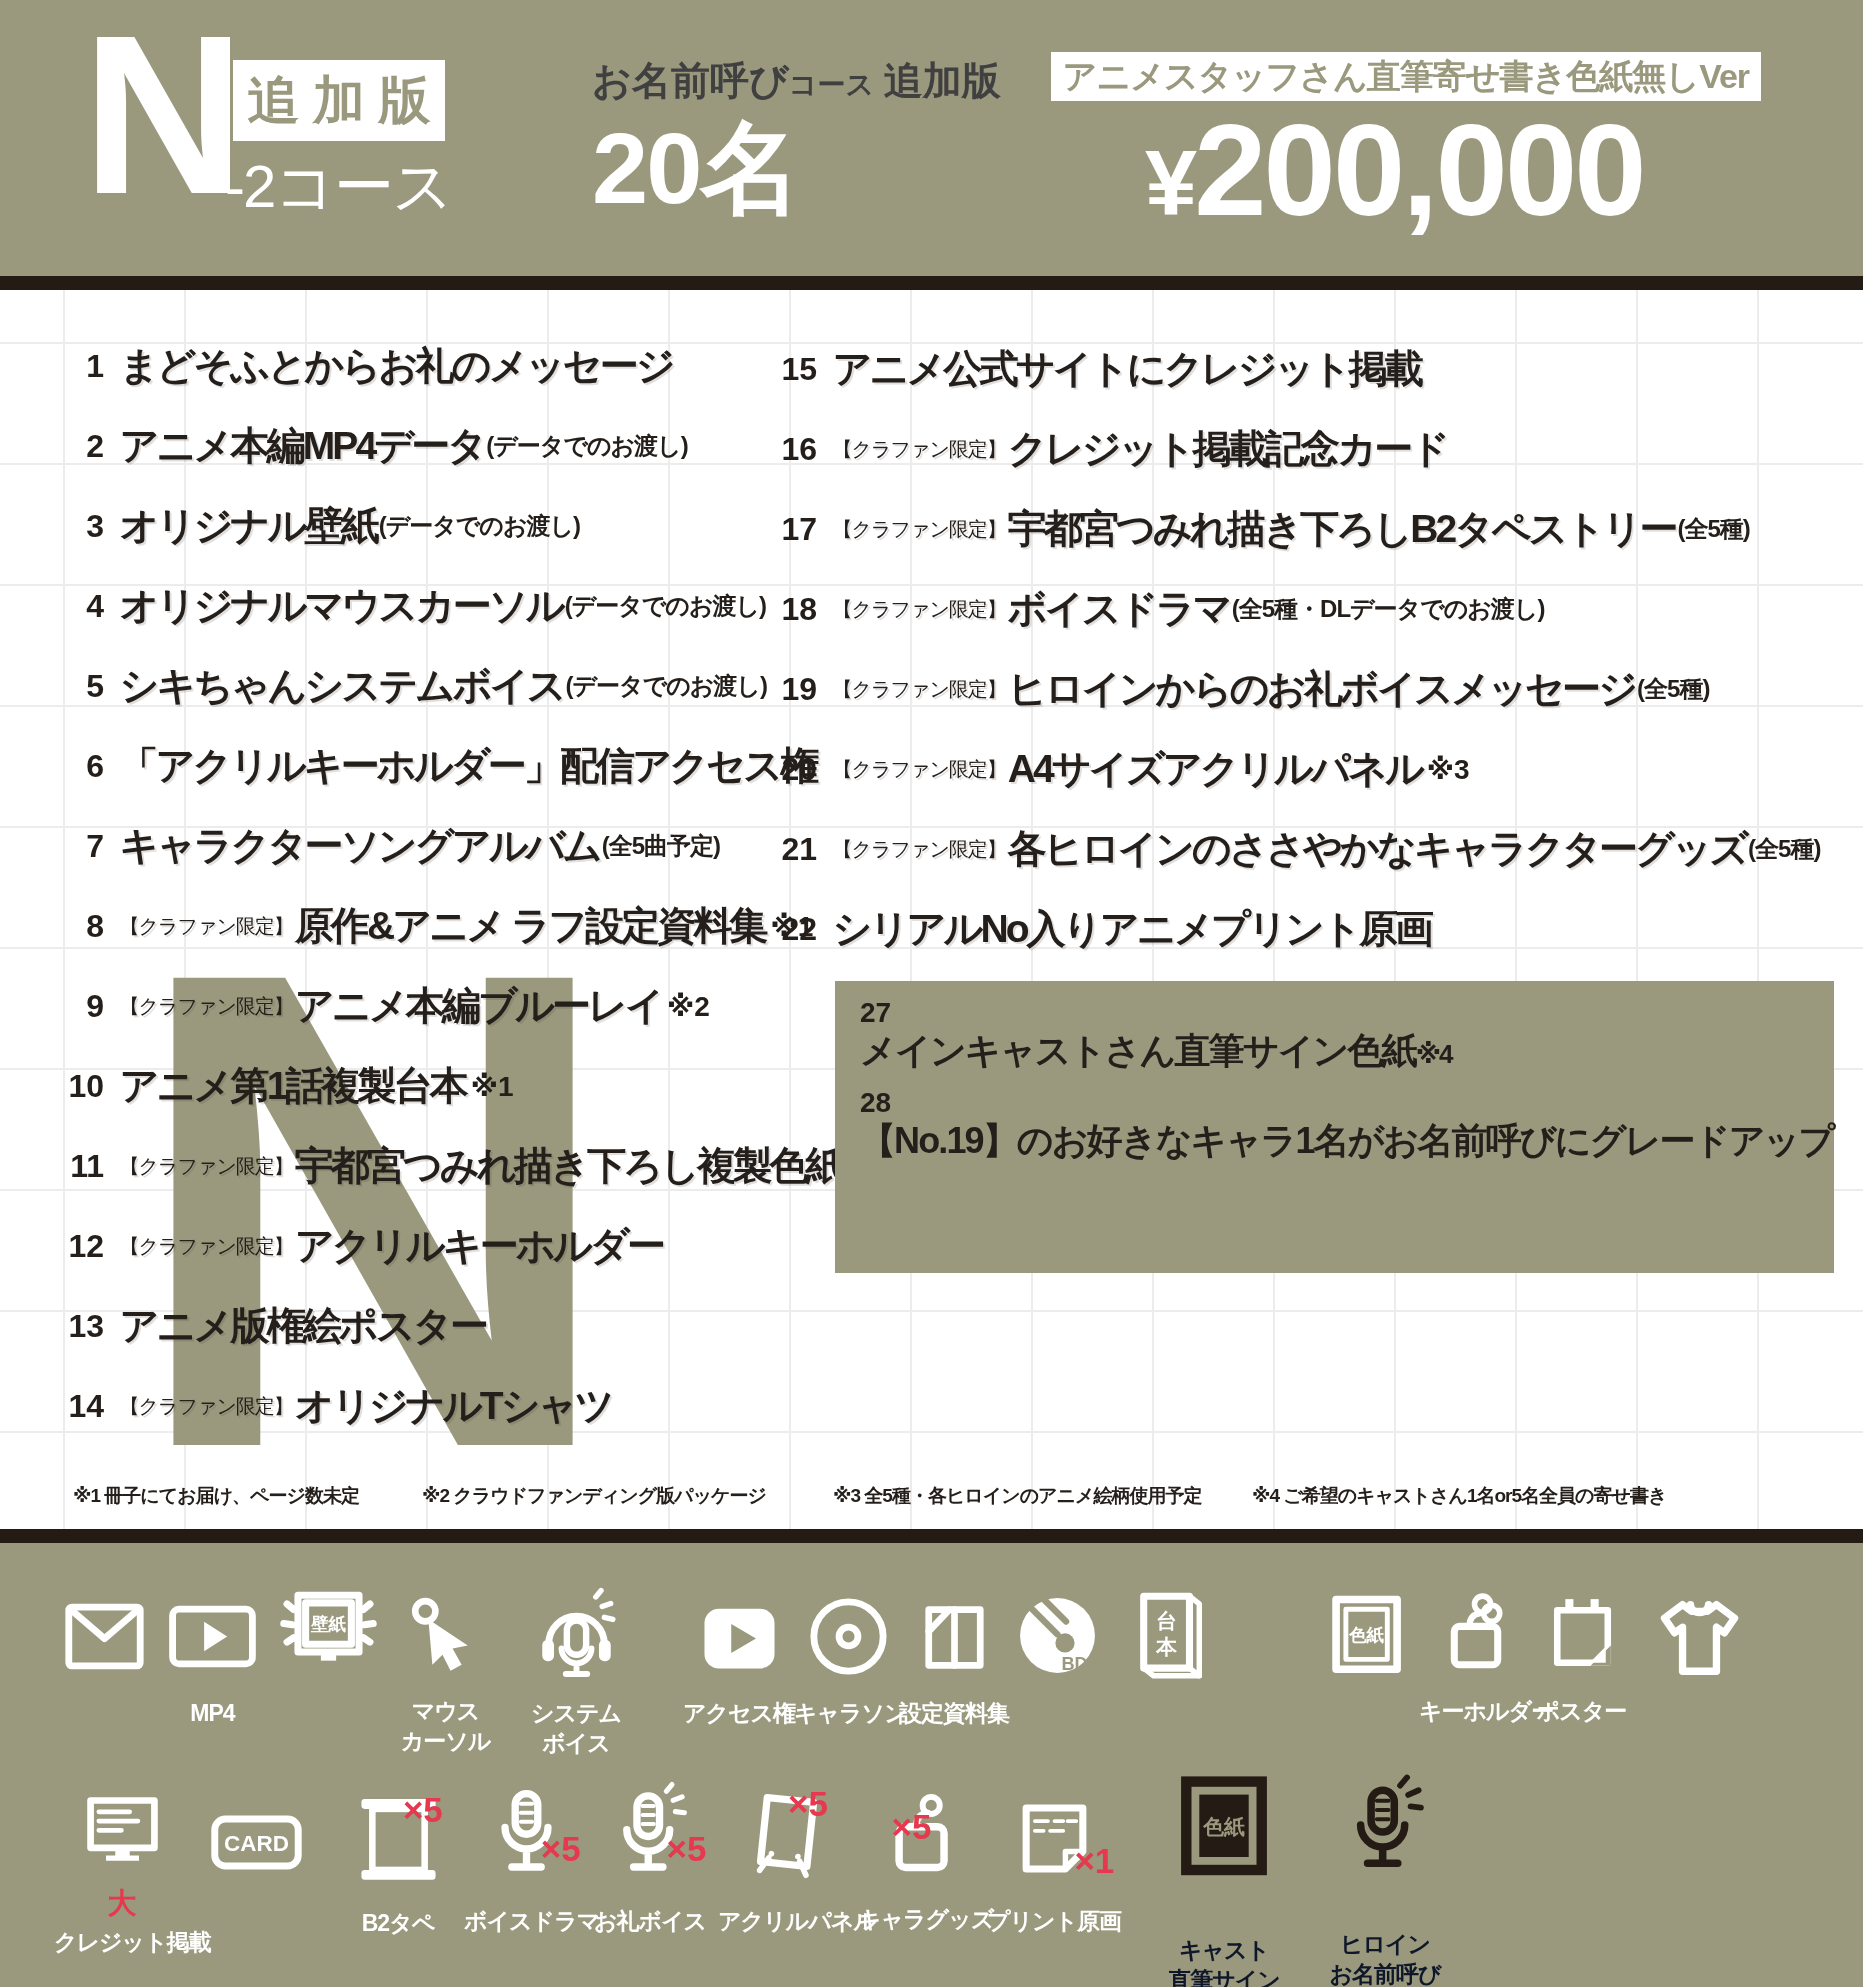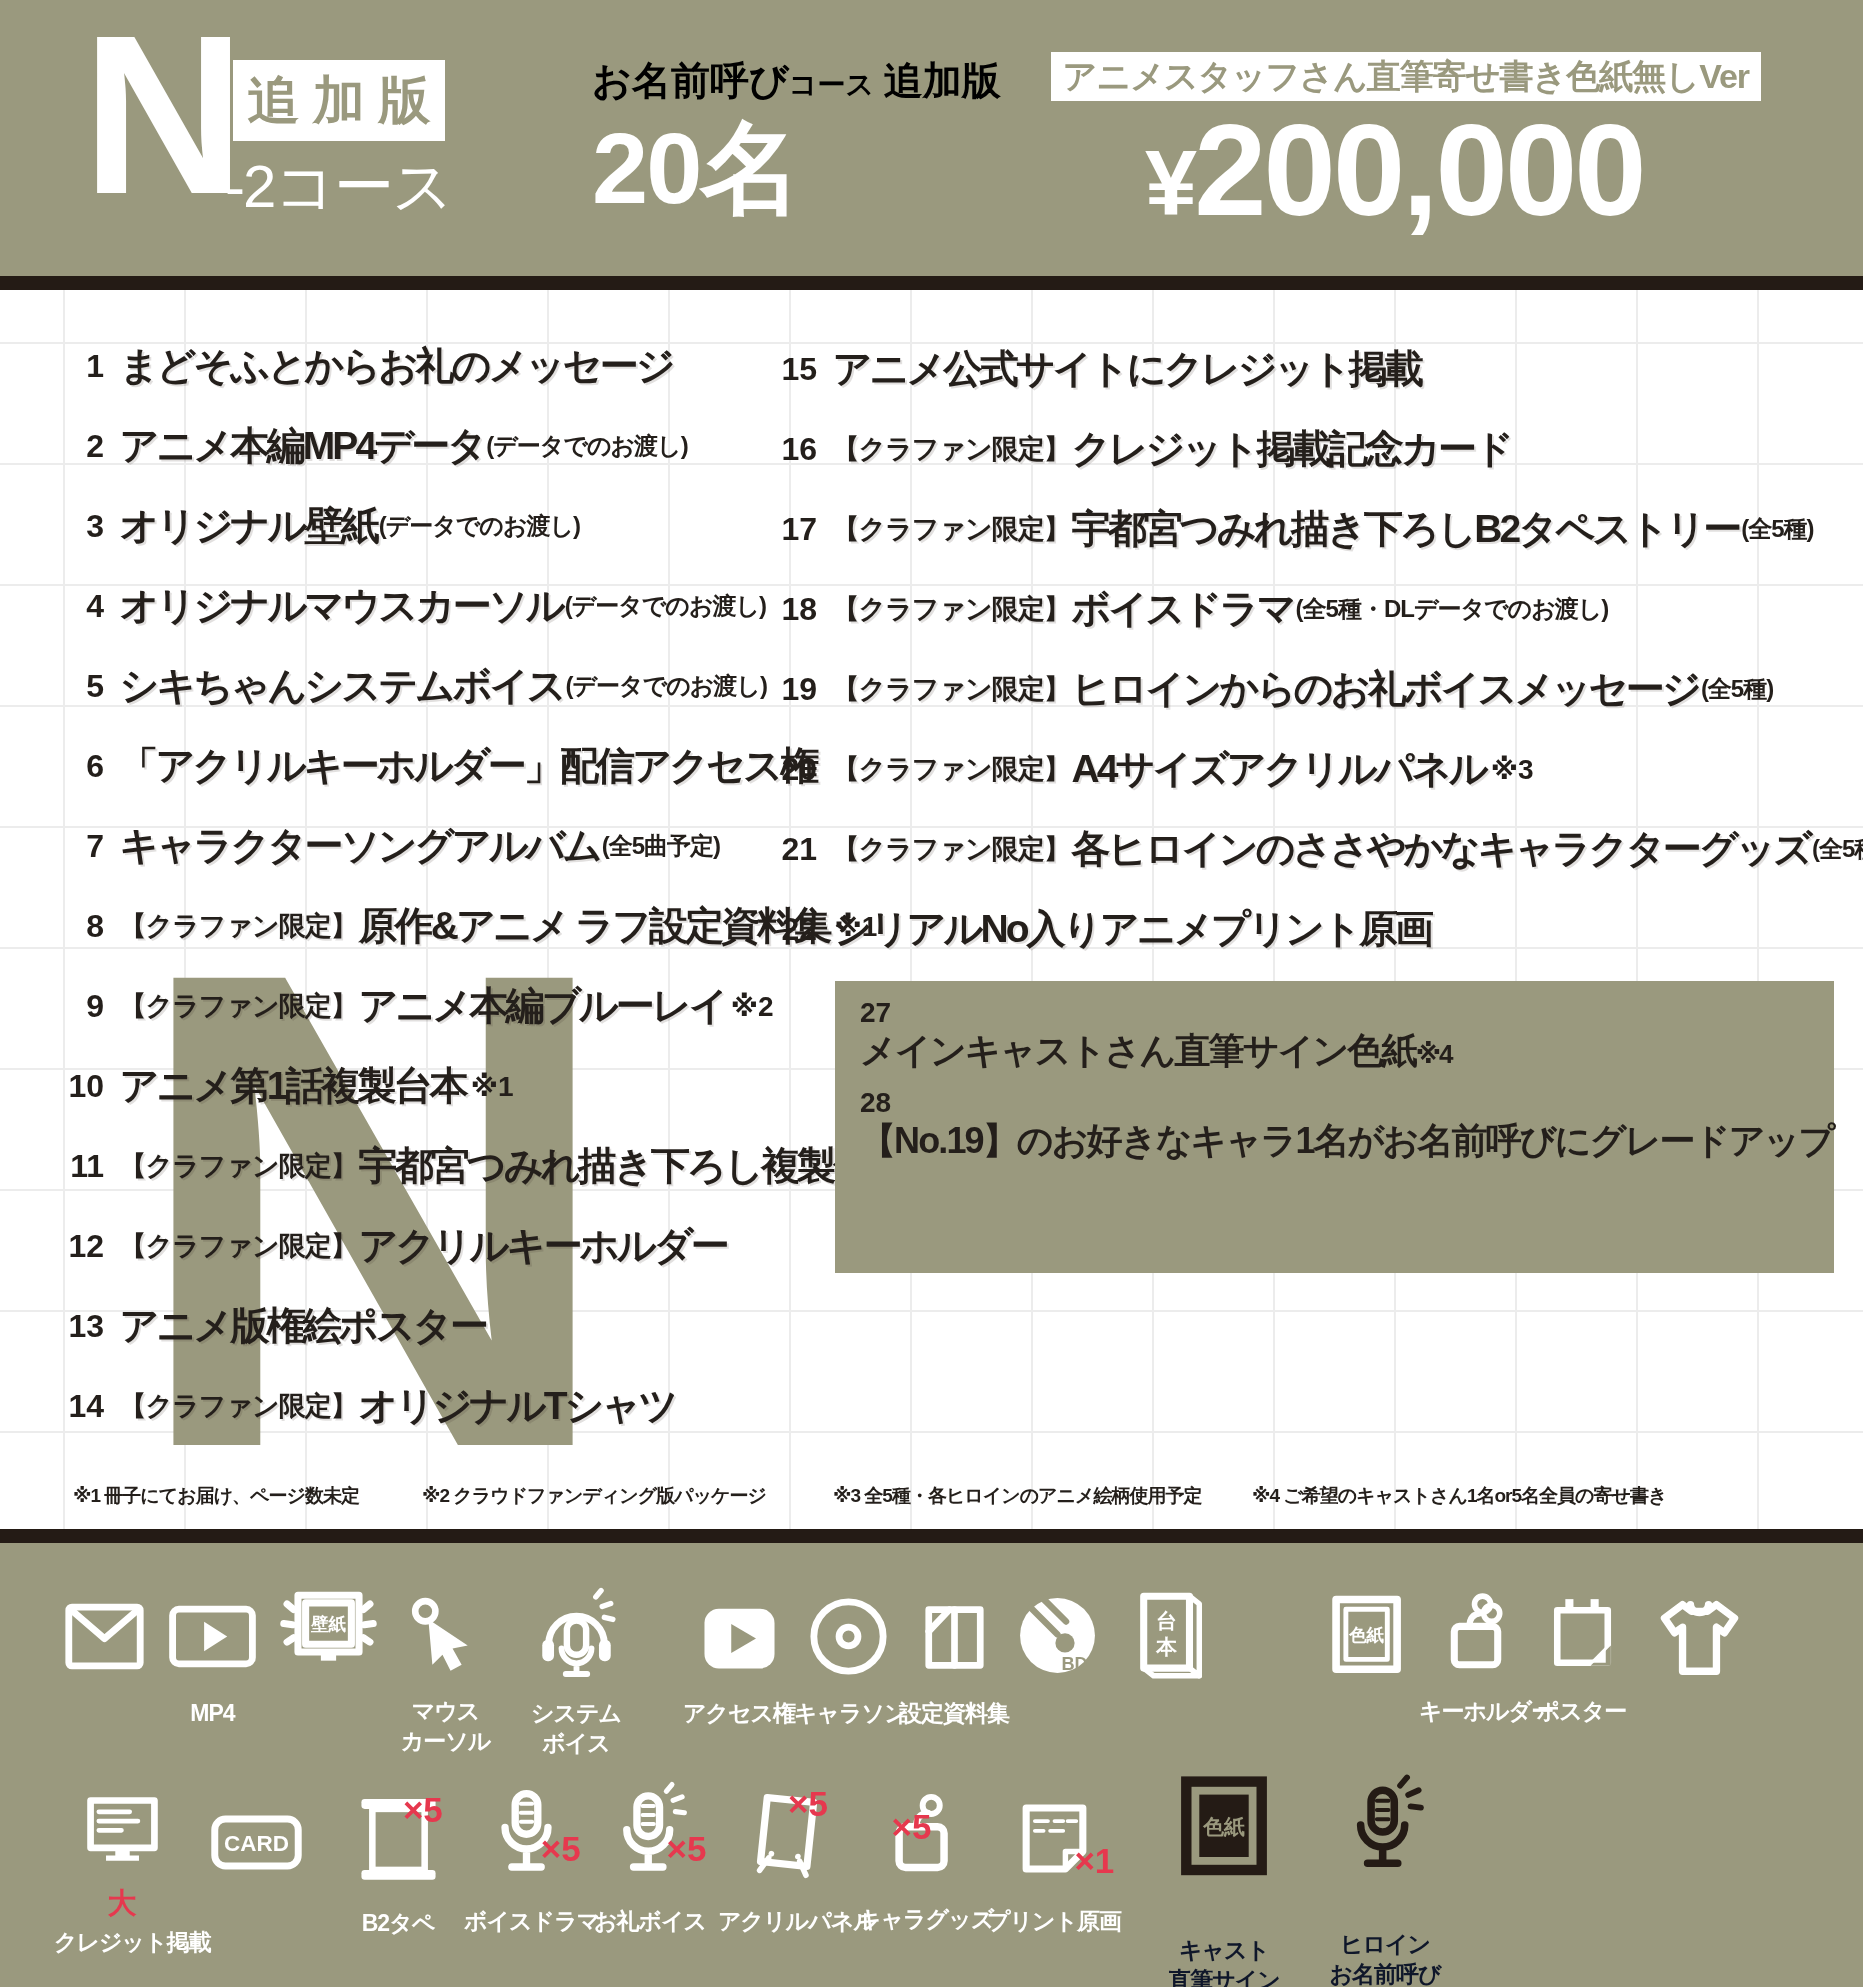--- a/index.html
+++ b/index.html
@@ -5,40 +5,40 @@
   html,body{margin:0;padding:0;background:#777;}
   .page{position:relative;width:1863px;height:1987px;background:#fff;overflow:hidden;
         font-family:"Liberation Sans","DejaVu Sans",sans-serif;color:#241f1b;}
   
   .header{position:absolute;left:0;top:0;width:1863px;height:276px;background:#9a997e;}
   .hbar-top{position:absolute;left:0;top:276px;width:1863px;height:14.6px;background:#241b15;}
   .big-n{position:absolute;left:82px;top:1.9px;font-size:226px;font-weight:bold;color:#fff;line-height:1;letter-spacing:-5.8px;}
   .addon-badge{position:absolute;left:233px;top:60px;width:212px;height:81px;background:#fff;
         color:#9a997e;font-size:52px;font-weight:bold;display:flex;align-items:center;justify-content:center;letter-spacing:13.6px;padding-left:13.6px;box-sizing:border-box;}
   .course-suffix{position:absolute;left:225px;top:147px;font-size:60px;font-weight:normal;color:#fff;letter-spacing:-1.9px;}
-  .subtitle{position:absolute;left:592px;top:54px;color:#000000;font-weight:bold;white-space:nowrap;}
+  .subtitle{position:absolute;left:592px;top:54px;color:#404040;font-weight:bold;white-space:nowrap;}
   .subtitle .big{font-size:39px;}
   .subtitle .small{font-size:28px;}
   .subtitle .tail{font-size:39px;margin-left:9.7px;}
   .head-count{position:absolute;left:592px;top:118px;font-size:101px;font-weight:bold;color:#fff;line-height:1;letter-spacing:-1.9px;}
   .variant-badge{position:absolute;left:1051px;top:52px;height:49px;background:#fff;color:#9a997e;
         font-size:34px;font-weight:bold;display:flex;align-items:center;padding:0 11.6px;letter-spacing:-1px;white-space:nowrap;}
   .price{position:absolute;left:1145px;top:105px;font-size:130px;font-weight:bold;color:#fff;line-height:1;letter-spacing:-2.9px;}
   .price .yen{font-size:0.72em;}
   
   .body-area{position:absolute;left:0;top:290px;width:1863px;height:1239px;background:#fff;
      background-image:linear-gradient(#ececec 1.9px,transparent 1.9px),linear-gradient(90deg,#ececec 1.9px,transparent 1.9px);
      background-size:121px 121px;background-position:63px 52px;}
   .watermark{position:absolute;left:128px;top:580px;font-size:679px;line-height:1;font-weight:bold;color:#9a997e;letter-spacing:0;}
   .col{position:absolute;}
   .col-left{left:54px;top:326px;width:737px;}
   .col-right{left:767px;top:329px;width:1087px;}
   .row{display:flex;align-items:center;height:80px;white-space:nowrap;}
   .num{flex:0 0 50px;text-align:right;margin-right:15.5px;font-size:32px;font-weight:bold;}
-  .pfx{font-size:27px;font-weight:bold;letter-spacing:-1px;margin-right:1.9px;text-shadow:1.9px 1.9px 0 rgba(60,50,40,.15);}
+  .pfx{font-size:20px;font-weight:normal;letter-spacing:-1px;margin-right:1.9px;text-shadow:1.9px 1.9px 0 rgba(60,50,40,.15);}
   .txt{font-size:39px;font-weight:bold;letter-spacing:-2.9px;text-shadow:1.9px 1.9px 0 rgba(60,50,40,.15);}
   .note{font-size:24px;font-weight:bold;letter-spacing:-1px;margin-left:1.9px;}
   .ref{font-size:28px;font-weight:bold;margin-left:4.9px;}
   
   .special-box{position:absolute;left:835px;top:981px;width:999px;height:292px;background:#9a997e;
         box-sizing:border-box;padding:13.6px 0 0 25px;}
   .sb-entry{margin-bottom:13.6px;}
   .sb-num{font-size:28px;font-weight:bold;line-height:1.25;}
   .sb-txt{font-size:36px;font-weight:bold;letter-spacing:-1.9px;line-height:1.15;white-space:nowrap;}
   .sb-muted .sb-num{color:#92917b;}

